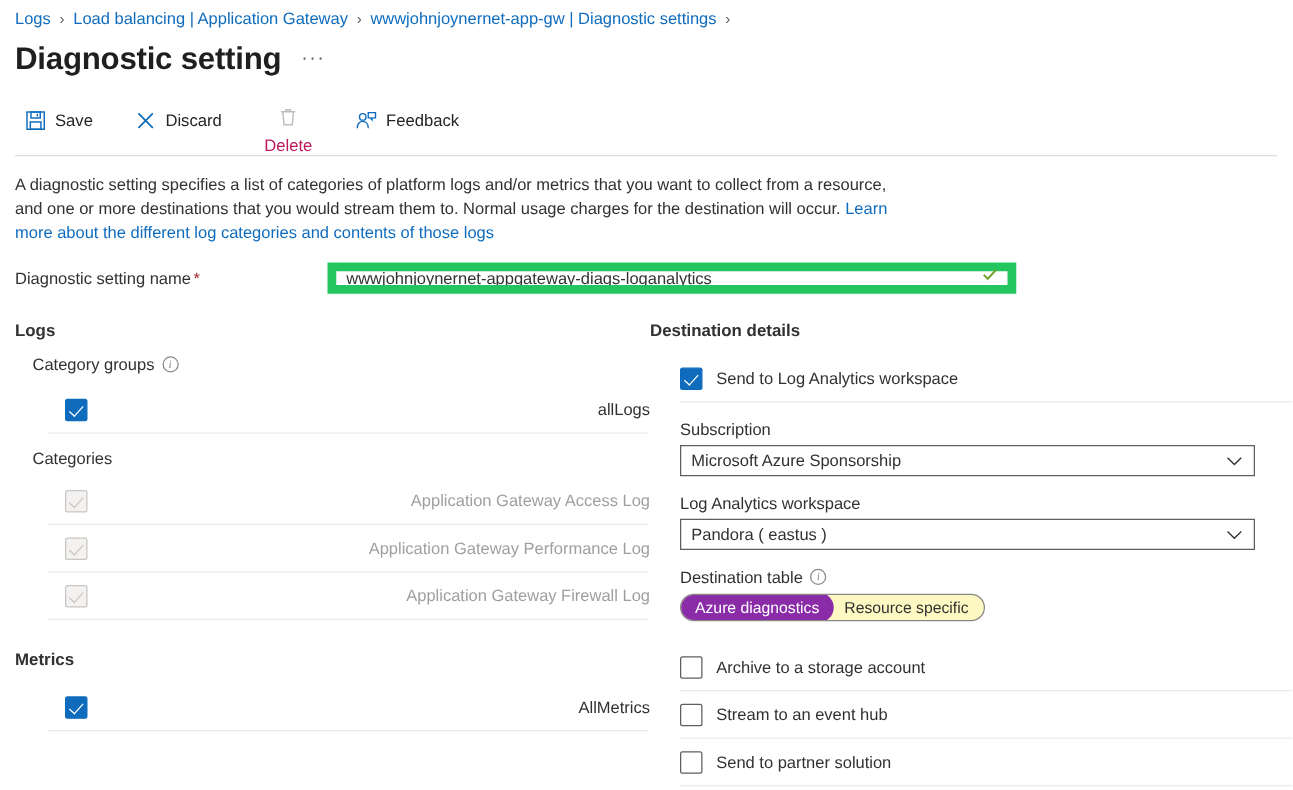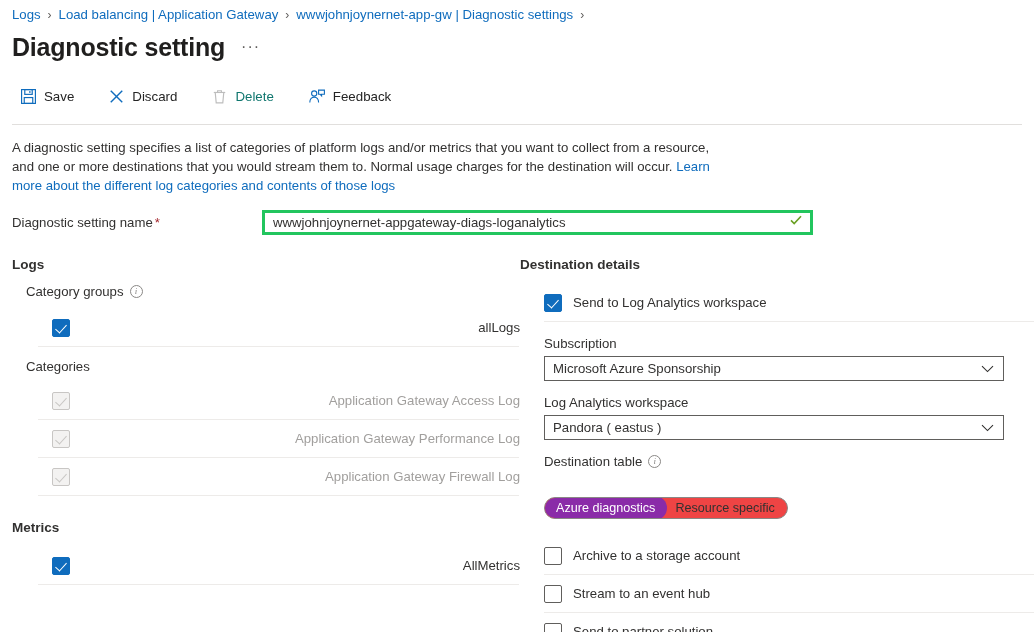--- a/index.html
+++ b/index.html
@@ -77,21 +77,21 @@
     display: flex;
     align-items: center;
     gap: 7px;
     padding: 4px 10px 4px 4px;
     font-size: 13.3px;
     color: #242424;
     cursor: pointer;
     border-radius: 2px;
     height: 30px;
   }
-  .cmd.disabled { color: #0f766e; cursor: default; }
+  .cmd.disabled { color: #be185d; cursor: default; flex-direction: column; }
   .cmd svg { display: block; flex: none; }
 
   .cmd-rule {
     position: absolute;
     left: 12px;
     top: 124px;
     width: 1010px;
     height: 1px;
     background: #e1dfdd;
   }
@@ -117,21 +117,21 @@
   .name-label {
     font-size: 13.2px;
     color: #323130;
     width: 250px;
   }
   .req-star { color: #a4262c; margin-left: 2px; }
   .name-field {
     position: relative;
     width: 551px;
     height: 25px;
-    border: 3px solid #22c55e;
+    border: 7px solid #22c55e;
     background: #ffffff;
     display: flex;
     align-items: flex-end;
   }
   .name-field input {
     border: none;
     outline: none;
     width: 100%;
     height: 100%;
     padding: 0 28px 0 8px;
@@ -281,22 +281,21 @@
   .pill-group {
     margin-left: 24px;
     display: inline-flex;
     align-items: center;
     border: 1px solid #8a8886;
     border-radius: 14px;
     height: 22px;
     padding: 0;
     width: fit-content;
     overflow: hidden;
-    background: #ef4444;
-    margin-top: 22px;
+    background: #fef9c3;
   }
   .pill {
     font-size: 12.6px;
     line-height: 20px;
     padding: 0 11px;
     border-radius: 14px;
     cursor: pointer;
     color: #323130;
     height: 32px;
     white-space: nowrap;

